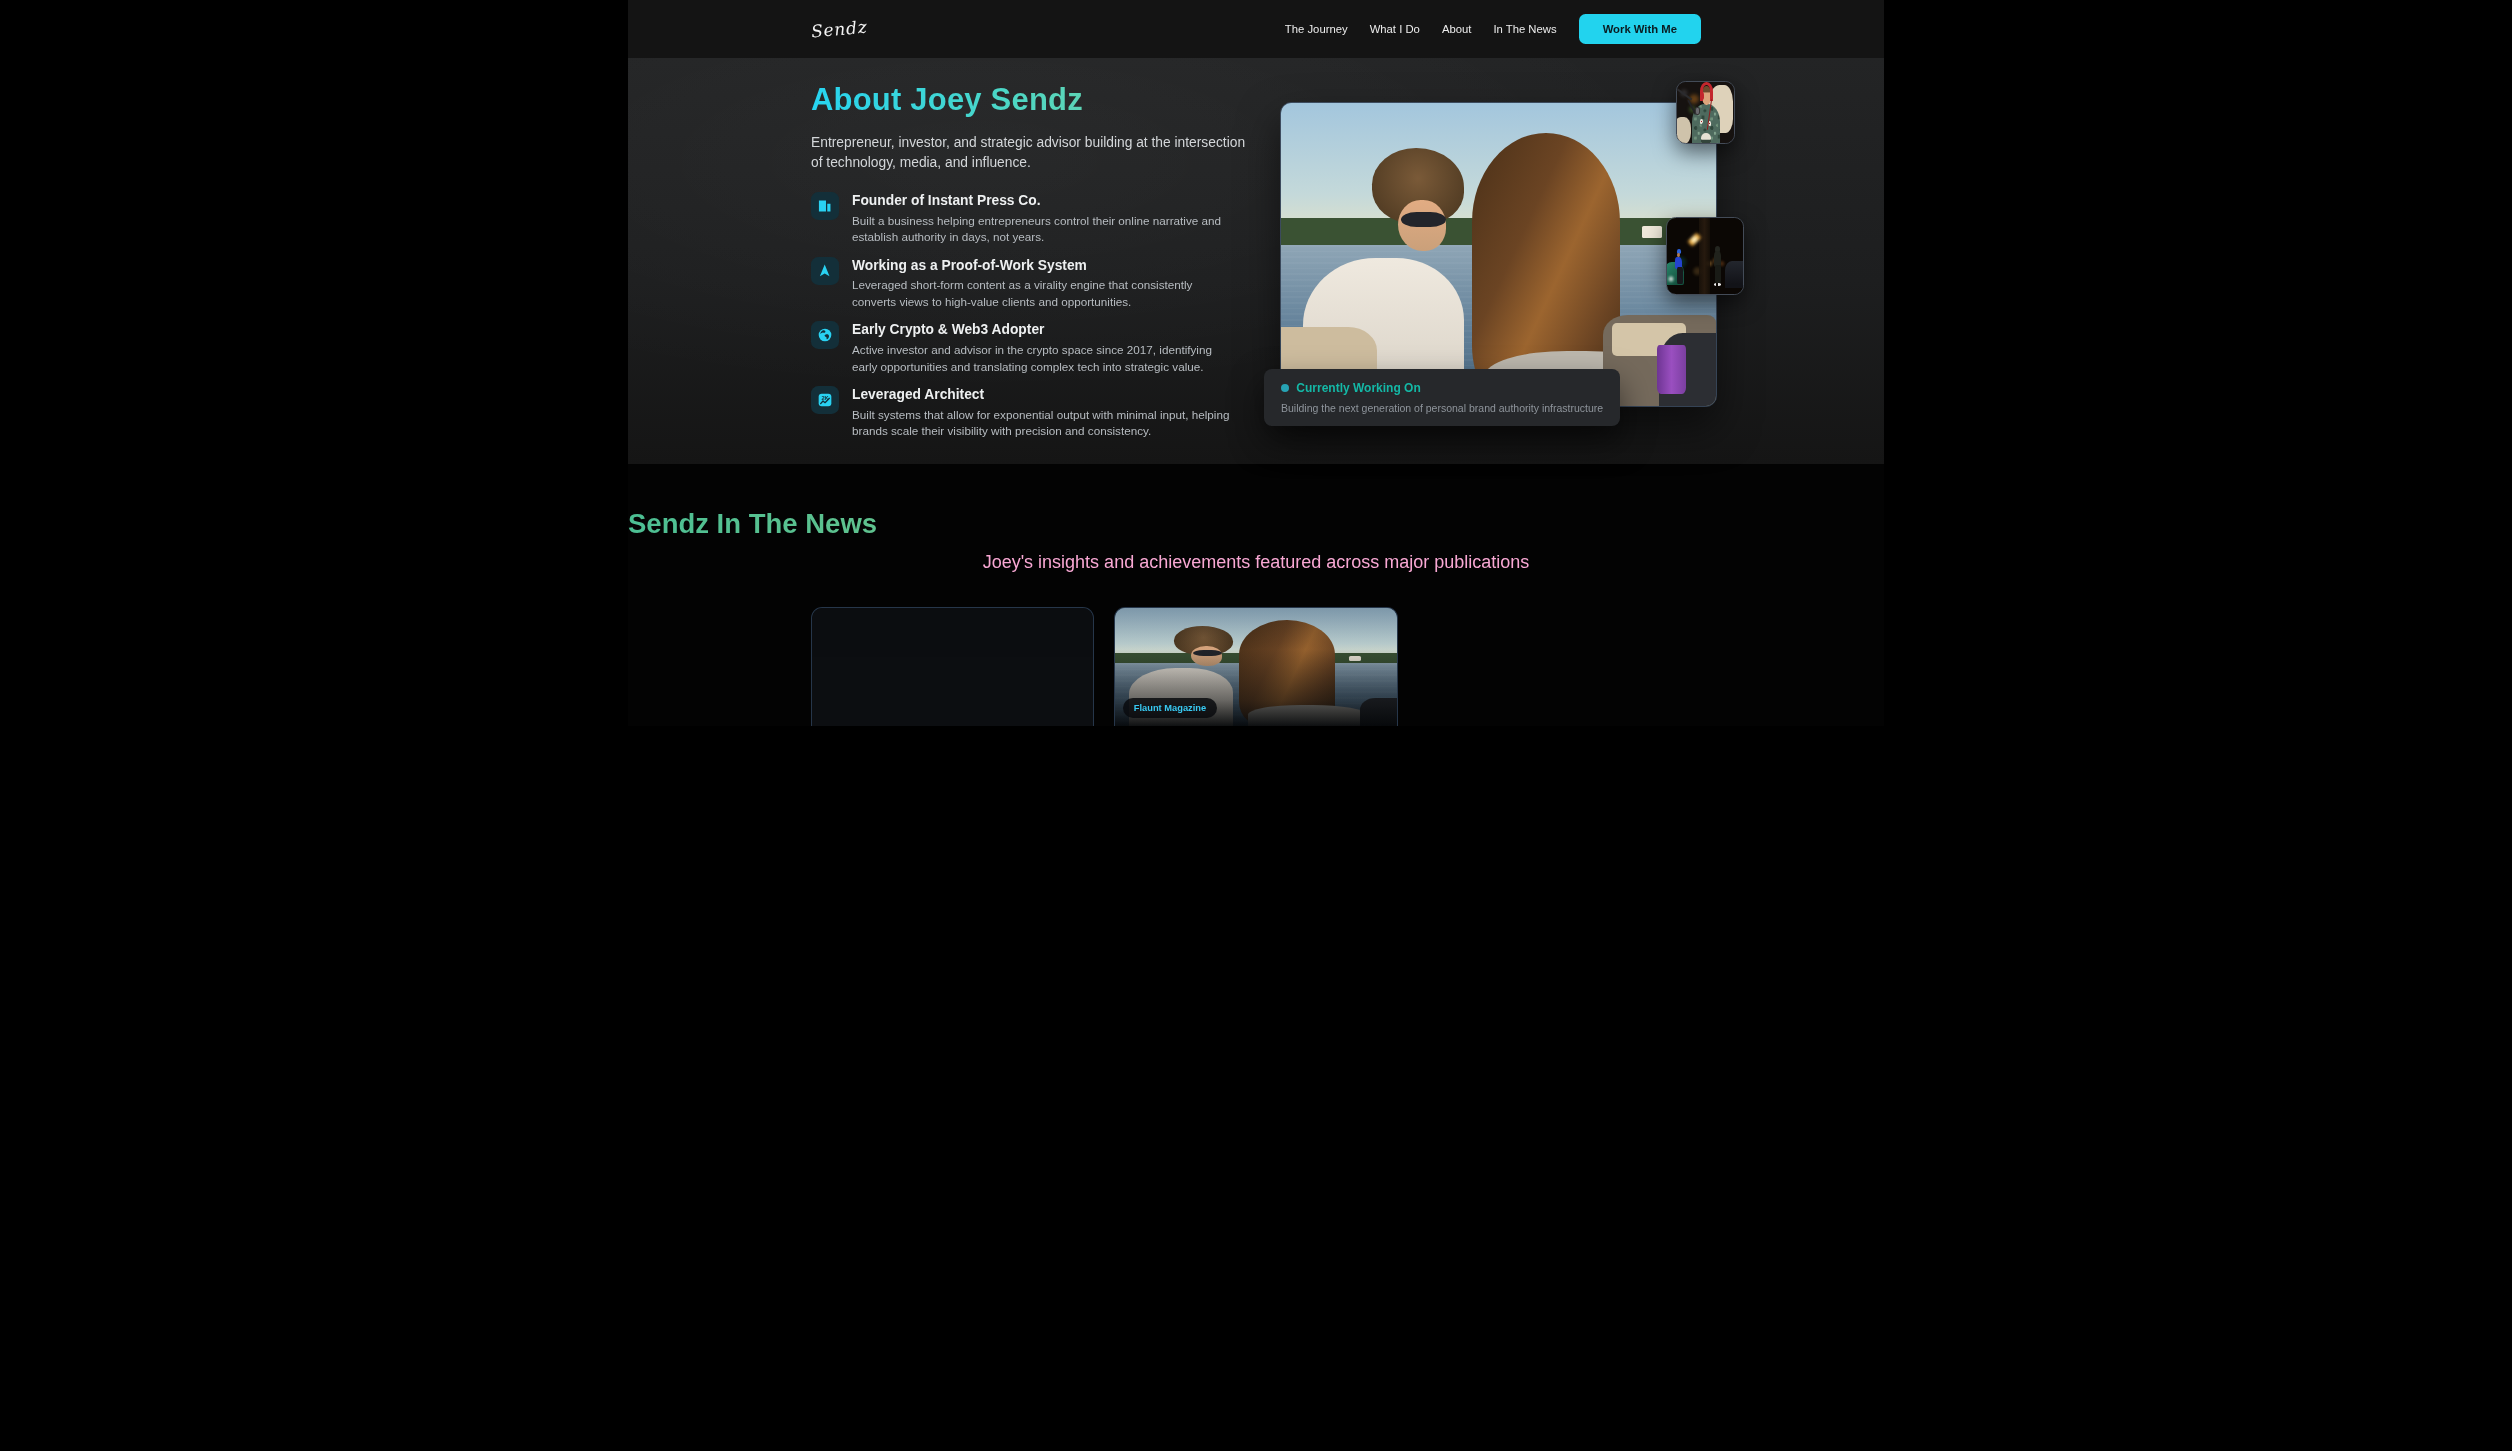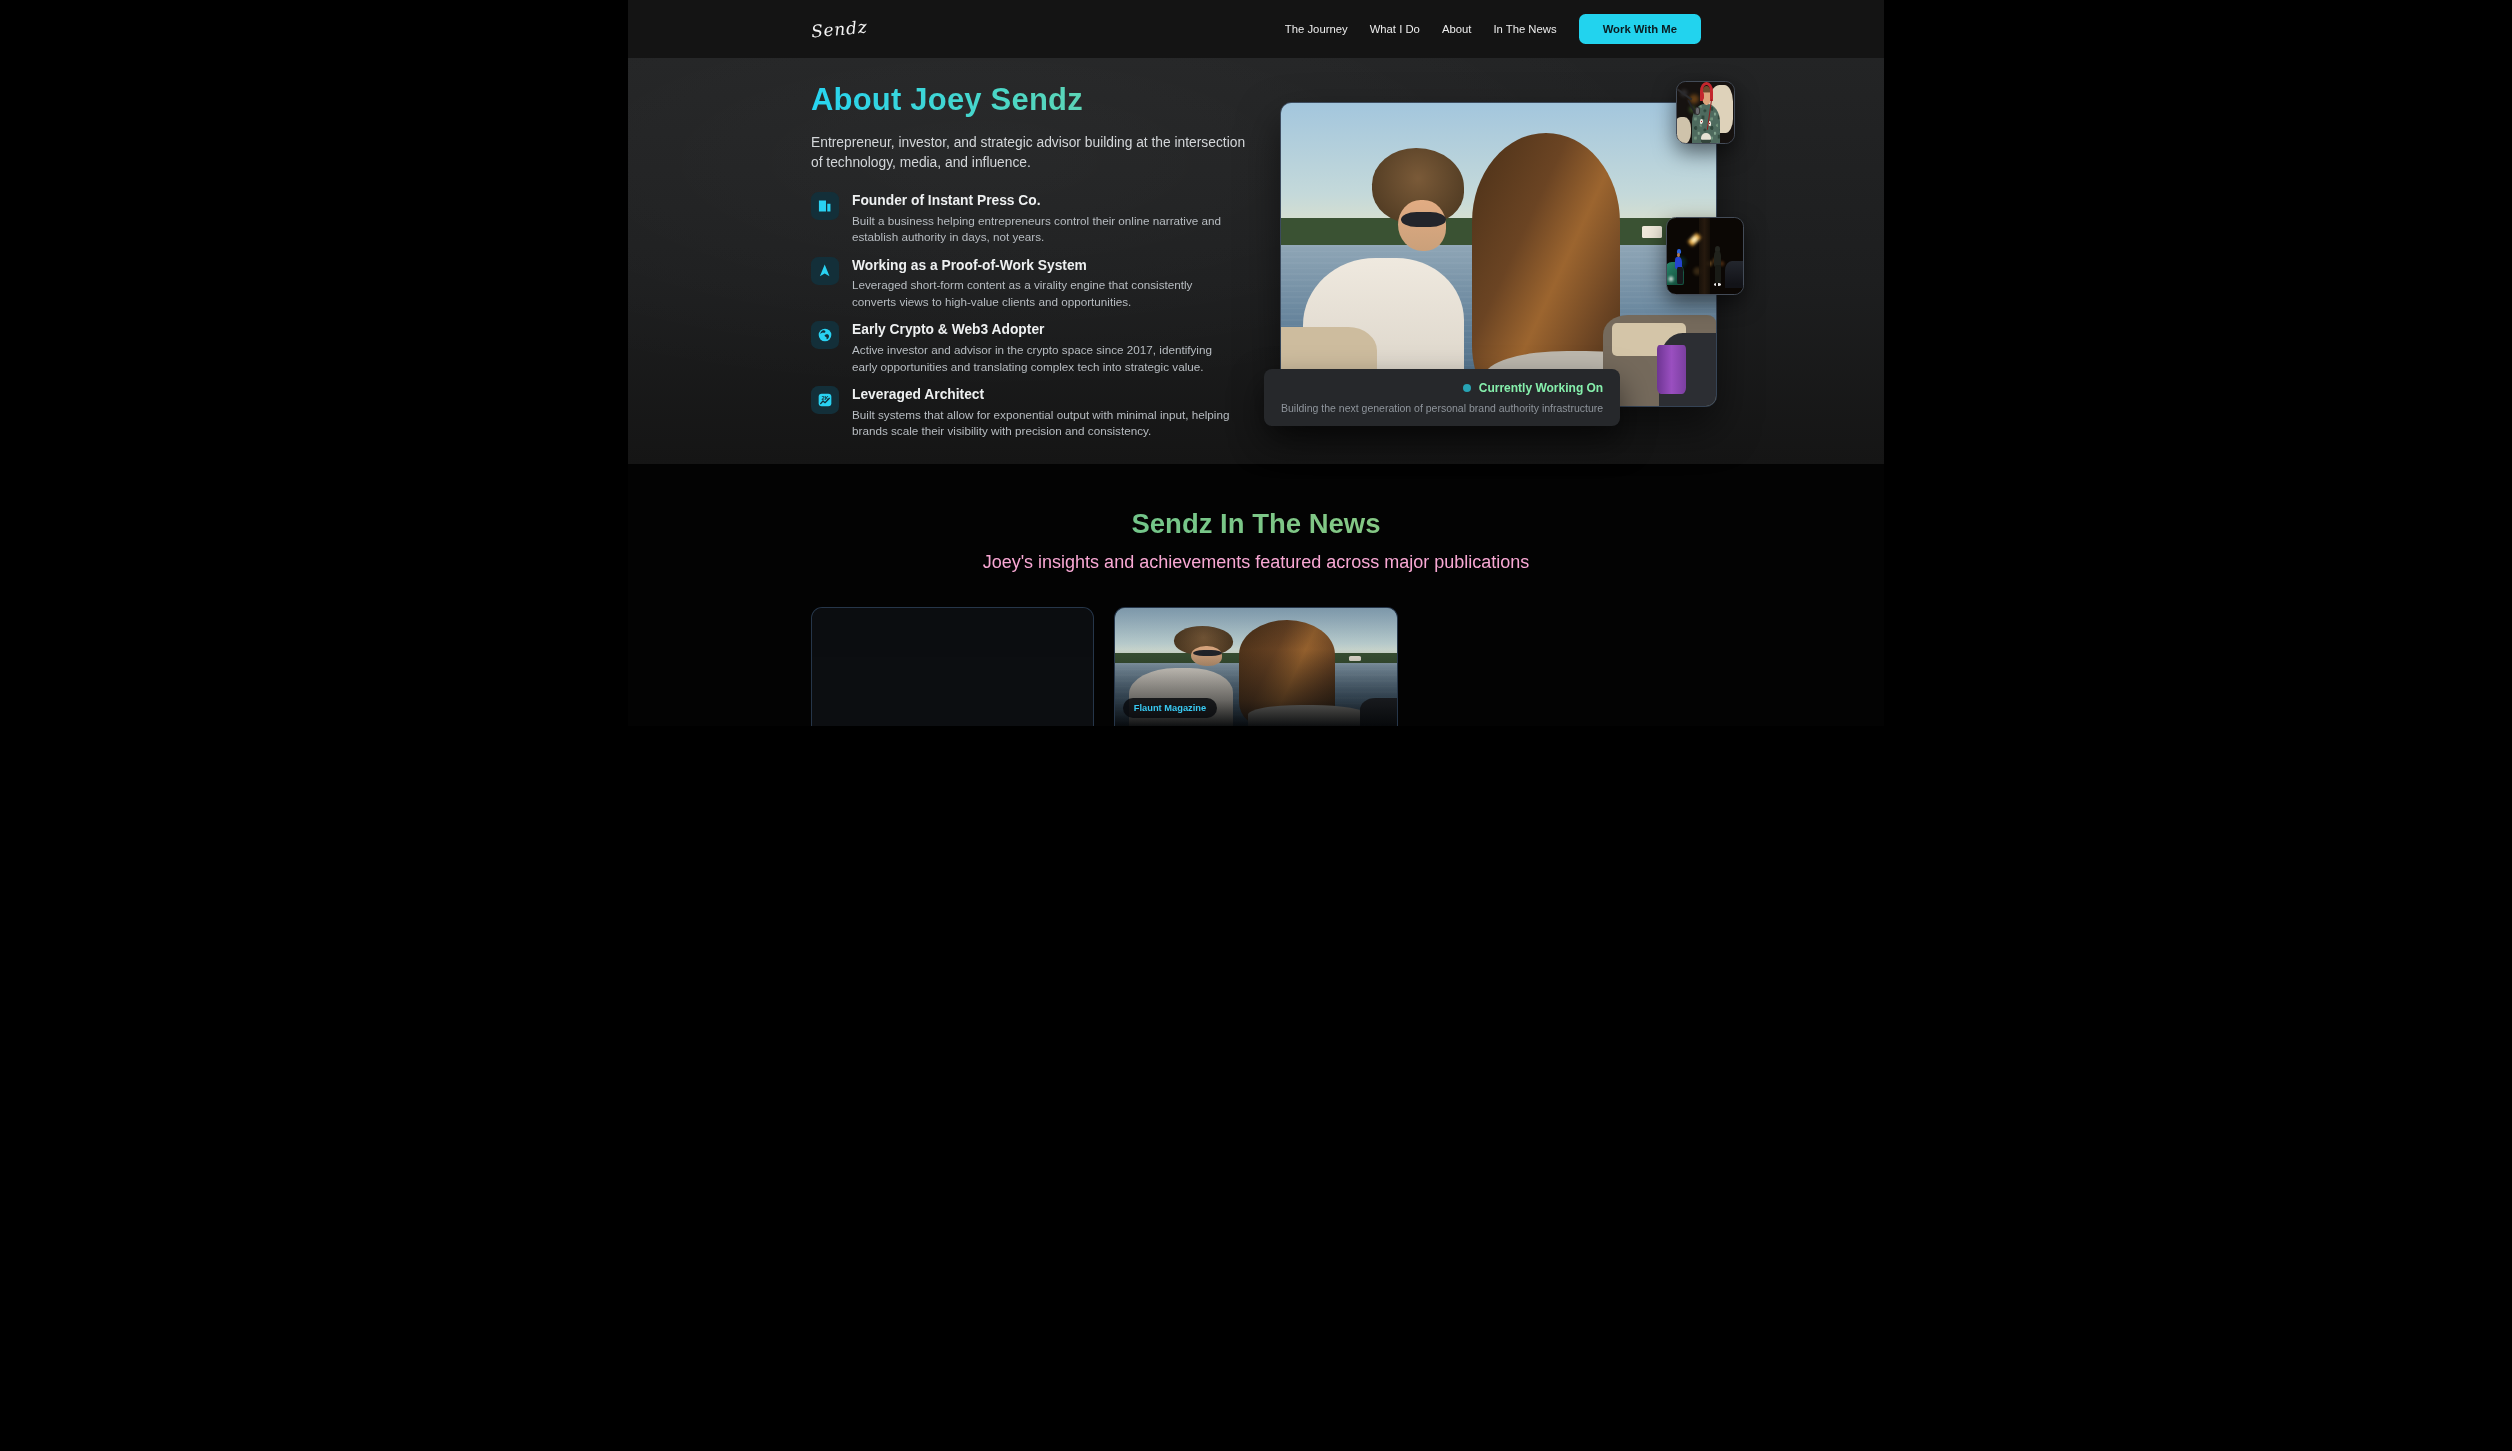--- a/index.html
+++ b/index.html
@@ -38,27 +38,27 @@
   
   .collage{position:absolute;inset:0;z-index:1;}
   .photo{position:absolute;overflow:hidden;}
   .main-photo{left:469px;top:44px;width:437px;height:305px;border-radius:11.3px;
         border:0.8px solid rgba(110,150,200,.35);box-shadow:0 19.4px 40px rgba(0,0,0,.5);z-index:1;}
   .small-photo{border-radius:9.7px;border:1.6px solid #434b57;box-shadow:0 8px 21px rgba(0,0,0,.55);z-index:3;}
   .p1{left:865px;top:22.6px;width:59px;height:63px;}
   .p2{left:855px;top:159px;width:78px;height:78px;}
   .status-card{position:absolute;left:453px;top:311px;z-index:4;background:#26282b;
         border-radius:8px;padding:12px 17px;box-shadow:0 14.6px 32px rgba(0,0,0,.55);}
-  .status-head{display:flex;align-items:center;gap:7.3px;font-size:12px;font-weight:700;color:#86efac;justify-content:flex-end;}
+  .status-head{display:flex;align-items:center;gap:7.3px;font-size:12px;font-weight:700;color:#14b8a6;}
   .dot{width:8px;height:8px;border-radius:50%;background:#27a3b4;}
   .status-card p{margin:7.3px 0 0;font-size:10.5px;color:#8e949b;white-space:nowrap;}
 
   
   .news{background:#030303;padding-top:44px;height:262px;}
-  .news-title{margin:0;text-align:center;font-size:27.5px;font-weight:700;
+  .news-title{margin:0;font-size:27.5px;font-weight:700;
         background:linear-gradient(90deg,#4cbf93 0%,#7cc787 50%,#a9cd7b 100%);
         -webkit-background-clip:text;background-clip:text;color:transparent;}
   .news-sub{margin:12px 0 0;text-align:center;font-size:18px;color:#f9a8d4;}
   .cards{display:grid;grid-template-columns:repeat(3,1fr);gap:20px;margin-top:34px;height:auto;}
   .card{background:#0c0e11;border:0.8px solid rgba(100,150,210,.30);border-radius:11.3px;
         overflow:hidden;cursor:pointer;}
   .card-media{position:relative;height:118px;overflow:hidden;}
   .card-body{height:49px;background:#0b0d10;}
   .card-shade{position:absolute;inset:0;z-index:5;
         background:linear-gradient(180deg,rgba(10,12,16,.25) 0%,rgba(10,12,16,.05) 35%,rgba(6,8,10,.55) 78%,rgba(5,7,9,.95) 100%);}

